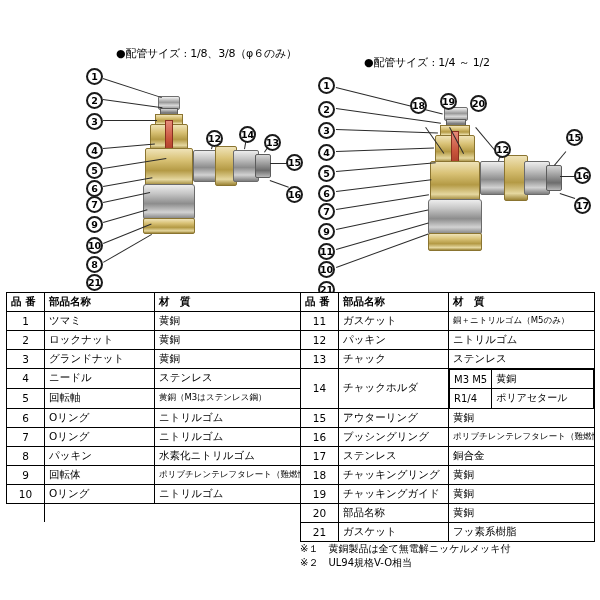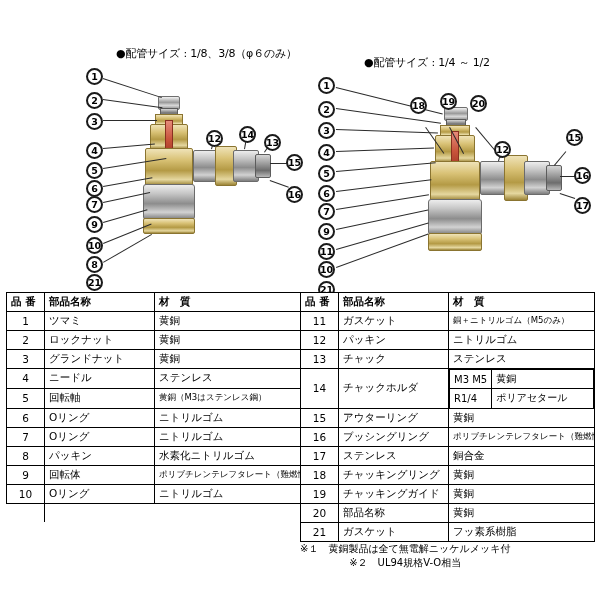--- a/index.html
+++ b/index.html
@@ -135,21 +135,21 @@
   .small-note {
     font-size: 8.5px;
   }
   .notes {
     position: absolute;
     left: 300px;
     top: 542px;
     font-size: 10px;
     line-height: 14px;
   }
-  .nowrap { white-space: nowrap; text-align: center; }
+  .nowrap { white-space: nowrap; }
 </style>
 </head>
 <body>
 
 <div class="page">
 
   <div class="diagrams">
 
     <div class="diagram left">
       <div class="dia-caption">●配管サイズ : 1/8、3/8（φ６のみ）</div>

